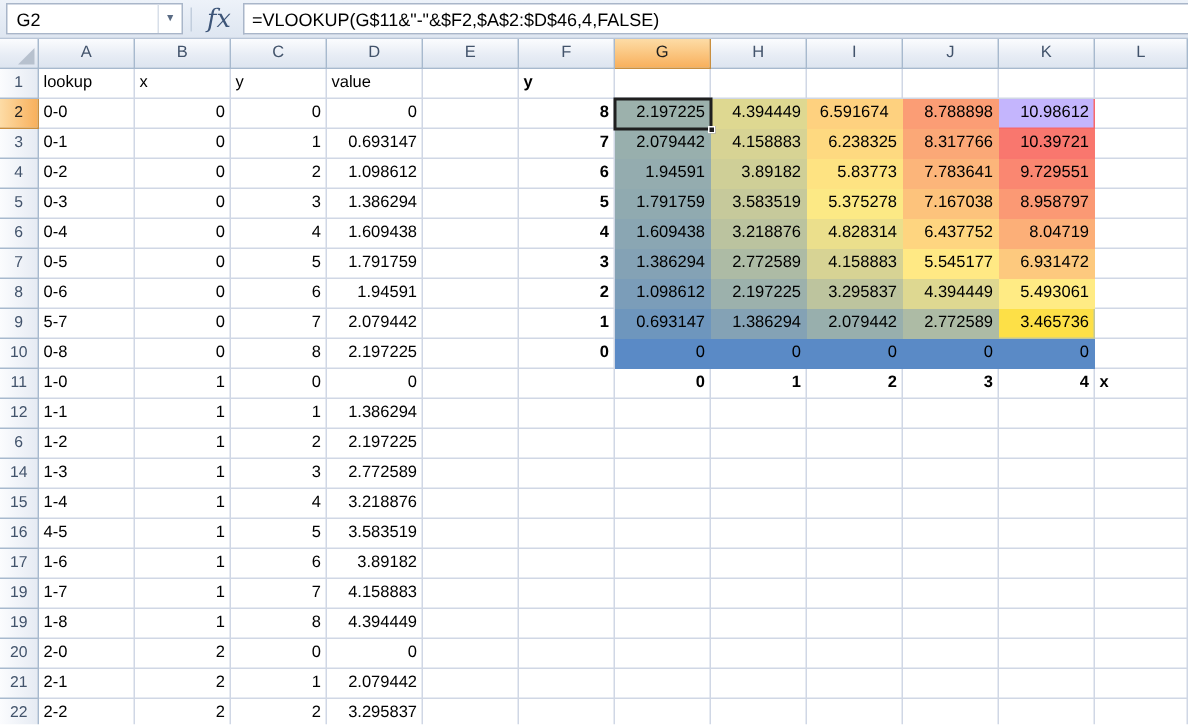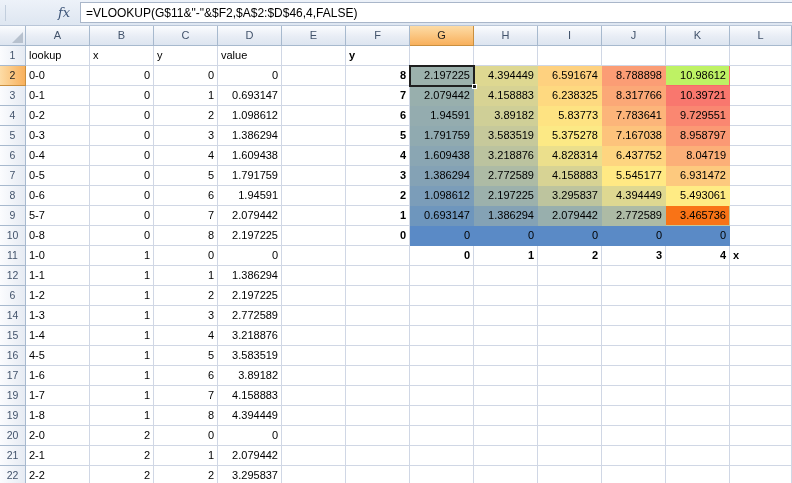--- a/index.html
+++ b/index.html
@@ -20,21 +20,21 @@
     display:flex; align-items:center;
   }
   .namebox .nbtxt { flex:1; padding-left:6px; font-size:12px; color:#000; }
   .namebox .dd {
     width:16px; height:100%; display:flex; align-items:center; justify-content:center;
     font-size:7px; color:#5A6B84; border-left:1px solid #D8DFE9; cursor:default;
   }
   .divider { width:1px; height:16px; background:#C2CEDD; margin:0 5px; }
   .fxbtn {
     width:26px; height:21px; display:flex; align-items:center; justify-content:center;
-    font-family:"DejaVu Serif", serif; font-style:italic; font-size:13px; color:#3D5578;margin-left:40px;
+    font-family:"DejaVu Serif", serif; font-style:italic; font-size:17px; color:#3D5578;
   }
   .fwrap {
     flex:1; height:21px; margin-left:3px;
     background:#fff; border:1px solid #A9B6C9; border-right:none;
     display:flex; align-items:center; padding-left:5px;
     font-size:12px; color:#000; white-space:nowrap; overflow:hidden;
   }
 
   
   .grid { position:absolute; top:26px; left:0; width:792px; }
@@ -93,20 +93,24 @@
     position:absolute; right:-4px; bottom:-4px; width:5px; height:5px;
     background:#1F1F1F; border:1px solid #fff; pointer-events:auto; cursor:crosshair;
   }
 </style>
 </head>
 <body>
 
 <div id="app">
 
   <div class="fbar">
+    <div class="namebox">
+      <span class="nbtxt">G2</span>
+      <span class="dd">▼</span>
+    </div>
     <div class="divider"></div>
     <div class="fxbtn">
       <span>fx</span>
     </div>
     <div class="fwrap">
       <span>=VLOOKUP(G$11&amp;"-"&amp;$F2,$A$2:$D$46,4,FALSE)</span>
     </div>
   </div>
 
   <div class="grid">
@@ -146,23 +150,23 @@
         <div class="r">
           <div class="rh sel">2</div>
           <div class="c">0-0</div>
           <div class="c num">0</div>
           <div class="c num">0</div>
           <div class="c num">0</div>
           <div class="c"></div>
           <div class="c num bold">8</div>
           <div class="c num" style="background: rgb(156, 177, 172); border-color: rgb(156, 177, 172);">2.197225</div>
           <div class="c num" style="background: rgb(222, 216, 145); border-color: rgb(222, 216, 145);">4.394449</div>
-          <div class="c num" style="background: rgb(254, 209, 127); border-color: rgb(254, 209, 127);">6.591674</div>
+          <div class="c num" style="background: rgb(254, 209, 127); border-color: rgb(254, 209, 127); text-align: center;">6.591674</div>
           <div class="c num" style="background: rgb(251, 157, 117); border-color: rgb(251, 157, 117);">8.788898</div>
-          <div class="c num" style="background: #bef264; border-color: rgb(248, 105, 107);">10.98612</div>
+          <div class="c num" style="background: #c4b5fd; border-color: rgb(248, 105, 107);">10.98612</div>
           <div class="c"></div>
         </div>
         <div class="r">
           <div class="rh">3</div>
           <div class="c">0-1</div>
           <div class="c num">0</div>
           <div class="c num">1</div>
           <div class="c num">0.693147</div>
           <div class="c"></div>
           <div class="c num bold">7</div>
@@ -253,21 +257,21 @@
           <div class="c">5-7</div>
           <div class="c num">0</div>
           <div class="c num">7</div>
           <div class="c num">2.079442</div>
           <div class="c"></div>
           <div class="c num bold">1</div>
           <div class="c num" style="background: rgb(110, 150, 189); border-color: rgb(110, 150, 189);">0.693147</div>
           <div class="c num" style="background: rgb(132, 162, 181); border-color: rgb(132, 162, 181);">1.386294</div>
           <div class="c num" style="background: rgb(152, 175, 173); border-color: rgb(152, 175, 173);">2.079442</div>
           <div class="c num" style="background: rgb(173, 187, 165); border-color: rgb(173, 187, 165);">2.772589</div>
-          <div class="c num" style="background: #f97316; border-color: rgb(194, 199, 156);">3.465736</div>
+          <div class="c num" style="background: #fde047; border-color: rgb(194, 199, 156);">3.465736</div>
           <div class="c"></div>
         </div>
         <div class="r">
           <div class="rh">10</div>
           <div class="c">0-8</div>
           <div class="c num">0</div>
           <div class="c num">8</div>
           <div class="c num">2.197225</div>
           <div class="c"></div>
           <div class="c num bold">0</div>

